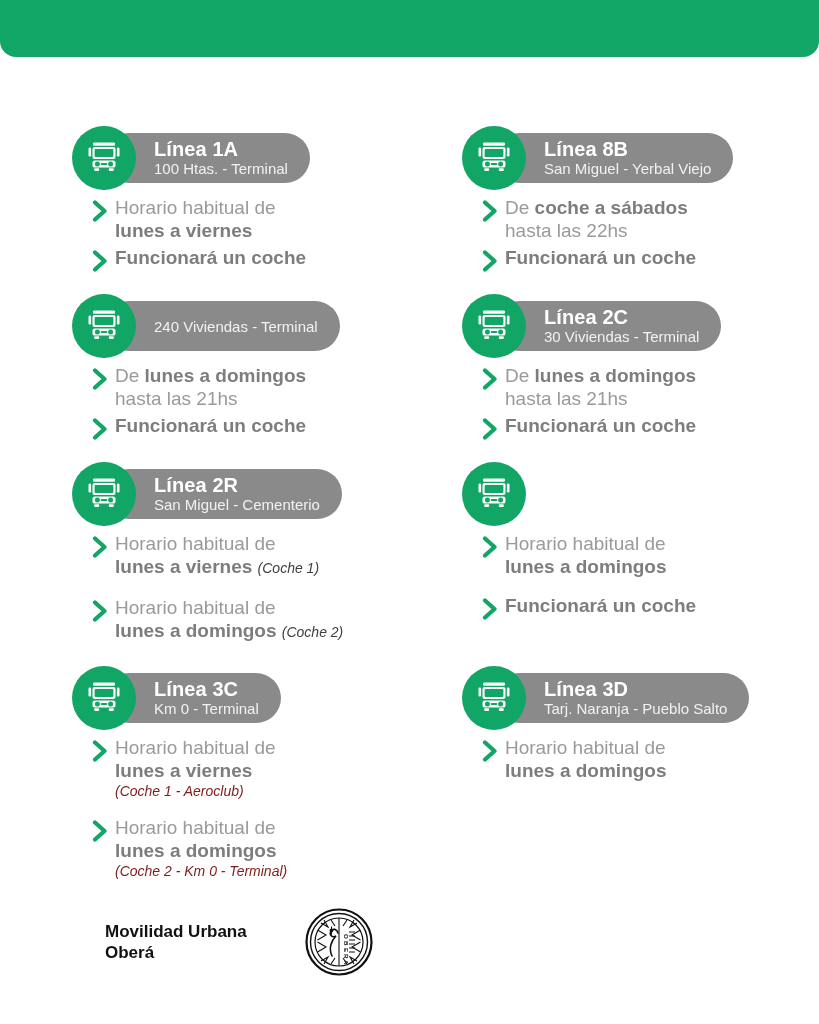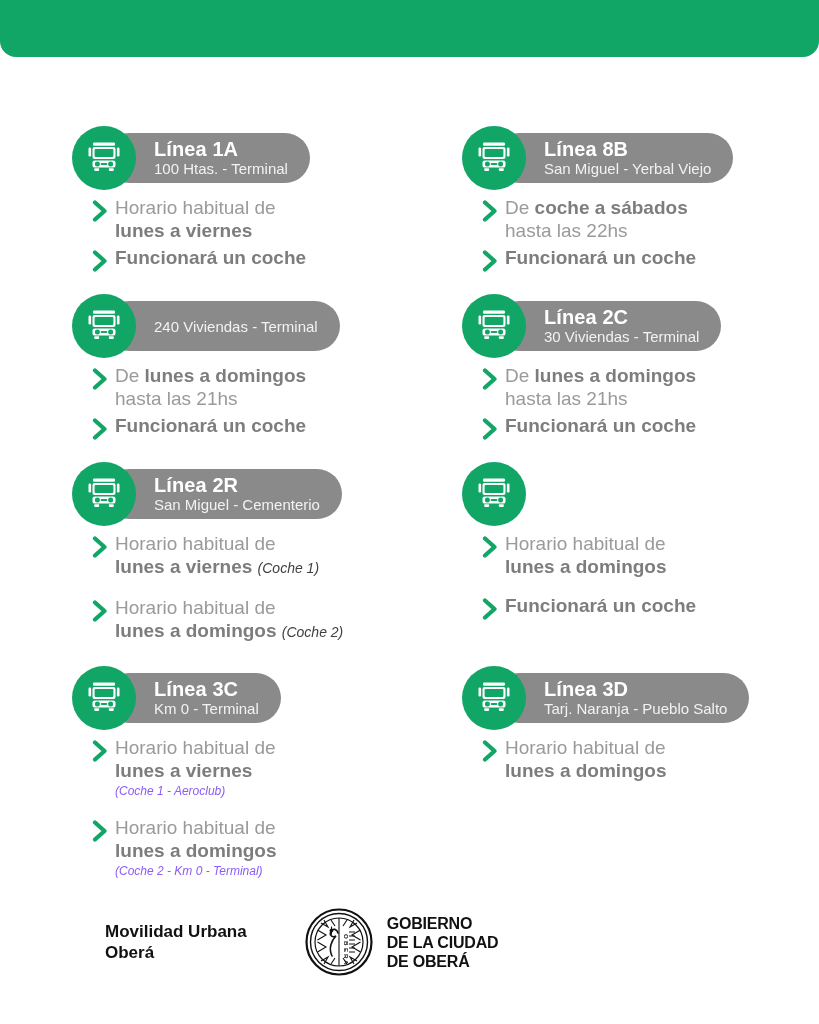--- a/index.html
+++ b/index.html
@@ -131,22 +131,22 @@
   }
   .bullet-text .note {
     color: #404040;
     font-size: 14px;
     font-style: italic;
     font-weight: normal;
     margin-top: 32px;
   }
   .bullet-text .note-block {
     display: block;
-    color: #8b5cf6;
-    font-size: 12px;
+    color: #7f1d1d;
+    font-size: 14px;
     font-style: italic;
     font-weight: normal;
     line-height: 17px;
     margin-top: 1px;
   }
 
   
   .footer {
     position: absolute;
     left: 0;
@@ -547,19 +547,14 @@
         <g stroke="#111" stroke-width="1" fill="none">
           <path d="M44 24 h6"></path>
             <path d="M44 28 h6"></path>
             <path d="M44 32 h6"></path>
           <path d="M44 36 h6"></path>
             <path d="M44 40 h6"></path>
             <path d="M44 44 h6"></path>
         </g>
       </svg>
     </span>
-    <div class="gov-text">
-      <span>GOBIERNO</span>
-      <span>DE LA CIUDAD</span>
-      <span>DE OBERÁ</span>
-    </div>
   </div>
 </div>
 
 </body></html>

